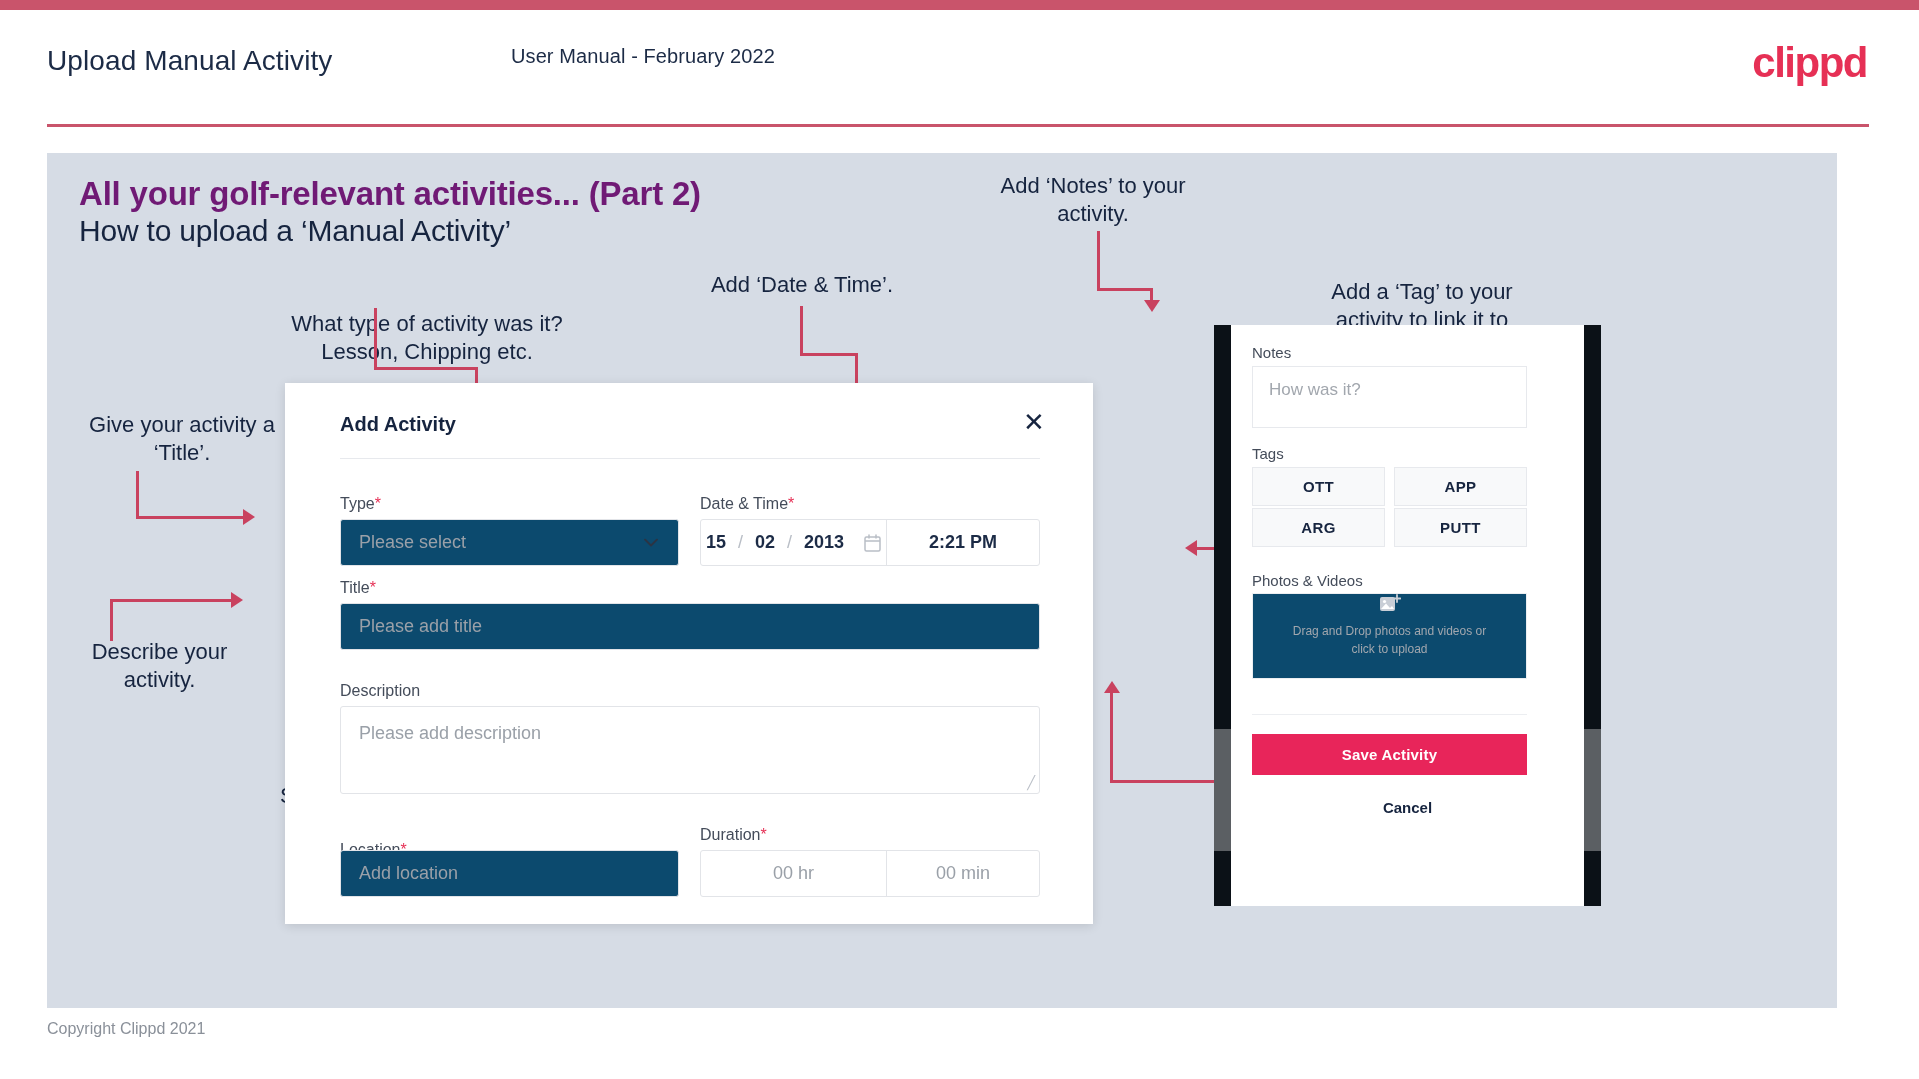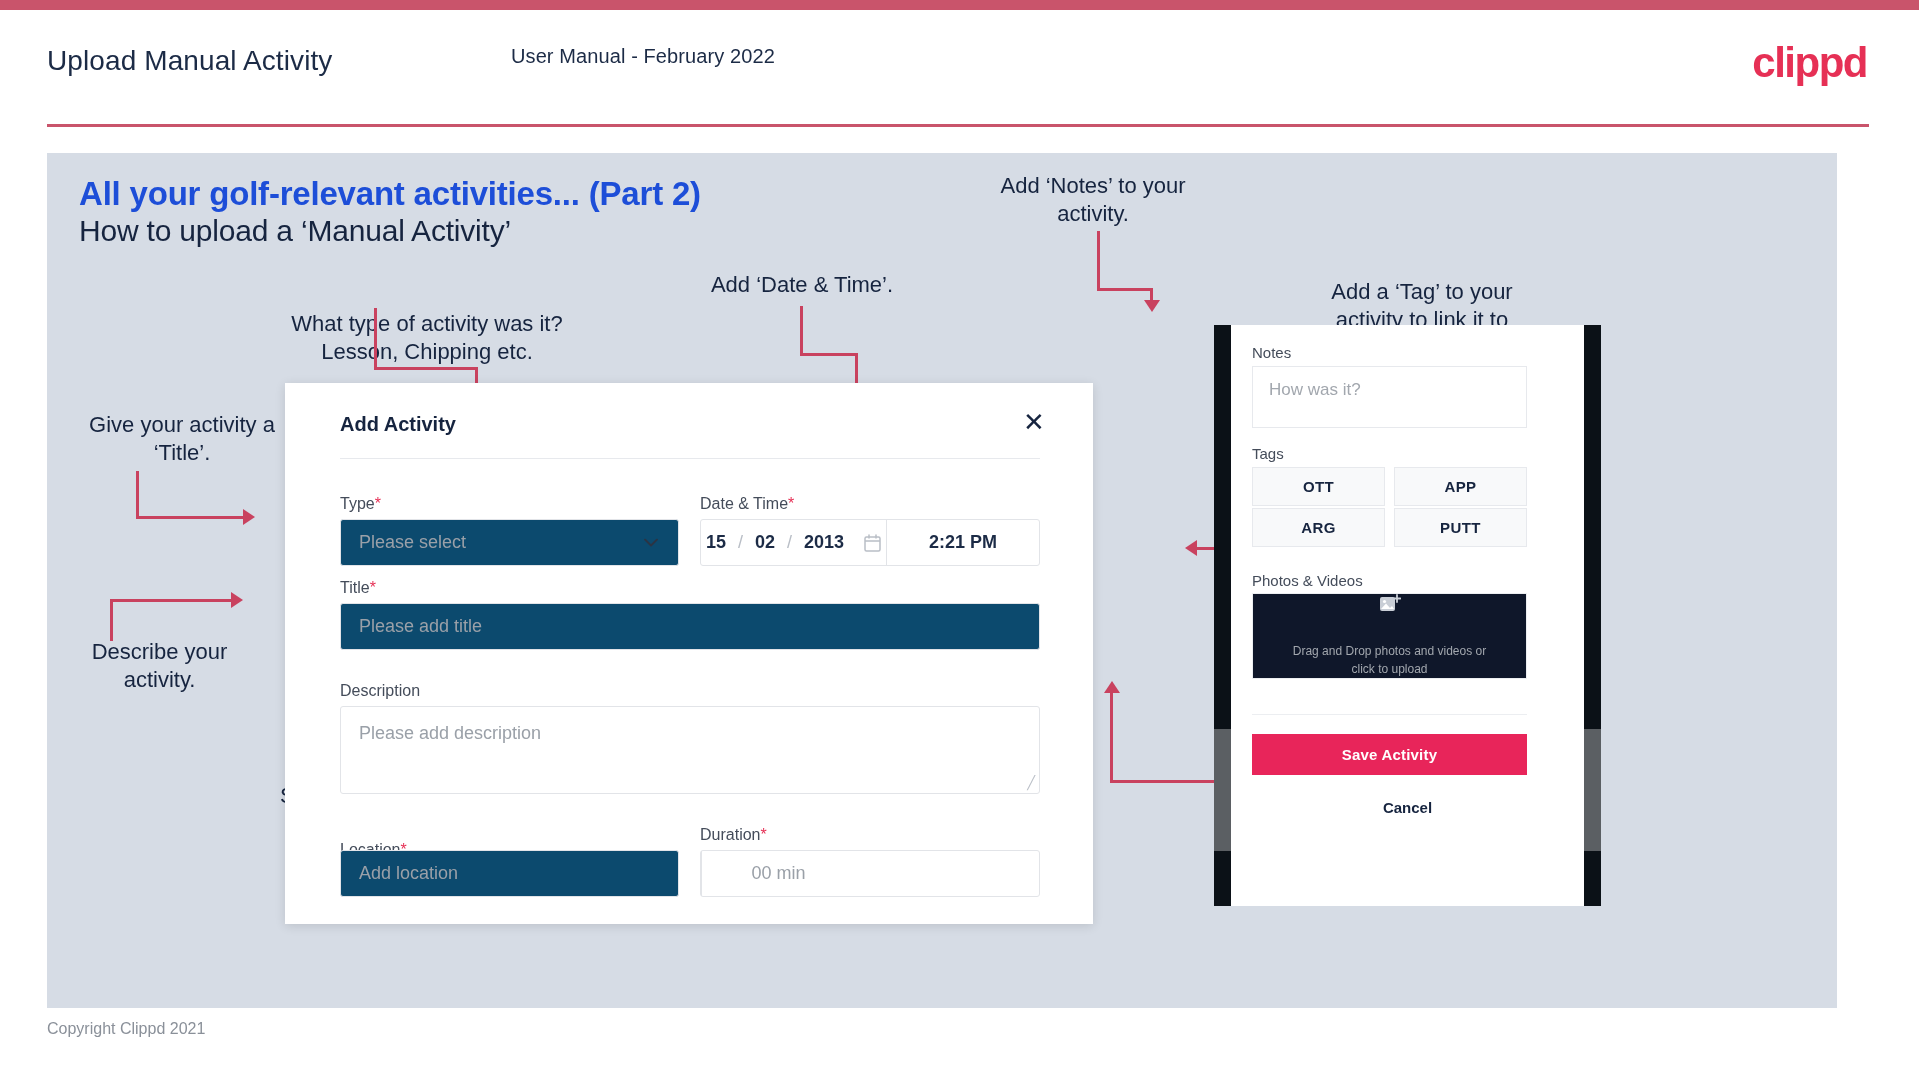--- a/index.html
+++ b/index.html
@@ -16,21 +16,21 @@
 
   
   .hdr-doc-title { position:absolute; left:47px; top:45px; font-size:28px; color:#1c2b46; font-weight:400; letter-spacing:.1px; }
   .hdr-manual-title { position:absolute; left:511px; top:45px; font-size:20px; color:#1c2b46; font-weight:400; letter-spacing:.1px; }
   .logo { position:absolute; right:52px; top:42px; font-size:42px; font-weight:700; color:#e63055; letter-spacing:-1.5px; line-height:1; }
   .hdr-rule { position:absolute; left:47px; top:124px; width:1822px; height:3px; background:#c9546b; }
 
   
   .slide { position:absolute; left:47px; top:153px; width:1790px; height:855px; background:#d6dce5; }
 
-  .slide-title { position:absolute; left:32px; top:22px; font-size:33px; font-weight:700; color:#1d4ed8; letter-spacing:-.2px; }
+  .slide-title { position:absolute; left:32px; top:22px; font-size:33px; font-weight:700; color:#701a75; letter-spacing:-.2px; }
   .slide-subtitle { position:absolute; left:32px; top:61px; font-size:30px; font-weight:400; color:#16243f; letter-spacing:-.2px; }
 
   
   .anno { position:absolute; font-size:22px; color:#16243f; font-weight:400; line-height:1.28; }
   .anno.c { text-align:center; }
 
   
   .ln { position:absolute; background:#c9425f; }
   .arrow { position:absolute; width:0; height:0; }
   .arrow.down { border-left:8px solid transparent; border-right:8px solid transparent; border-top:12px solid #c9425f; }
@@ -84,22 +84,22 @@
   .ph-note {
     position:absolute; border:1px solid #e7e9ed; background:#fff;
     padding:13px 16px; font-size:17px; color:#a2a7ae;
   }
   .tag-btn {
     position:absolute; border:1px solid #e7e9ed; background:#f8f9fa;
     display:flex; align-items:center; justify-content:center;
     font-size:15px; font-weight:700; color:#16243f; letter-spacing:.4px;
   }
   .drop {
-    position:absolute; border:1px solid #eceef1; background:#0f172a;
-    display:flex; flex-direction:column; align-items:center; justify-content:space-between;
+    position:absolute; border:1px solid #eceef1; background:#0c4a6e;
+    display:flex; flex-direction:column; align-items:center; justify-content:flex-start;
   }
   .drop-txt { font-size:12px; color:#a2a7ae; text-align:center; line-height:1.5; margin-top:8px; }
   .ph-hr { position:absolute; height:1px; background:#eceef1; }
   .save-btn {
     position:absolute; background:#e8255a; color:#fff; font-size:15px; font-weight:700;
     display:flex; align-items:center; justify-content:center; letter-spacing:.2px;
   }
   .cancel-btn {
     position:absolute; font-size:15px; font-weight:700; color:#16243f;
     display:flex; align-items:center; justify-content:center; width:100%;
@@ -253,20 +253,23 @@
       <span>Location</span><span class="req">*</span>
     </div>
     <div class="inp" style="left:55px; top:467px; width:339px; height:47px;">
       <span>Add location</span>
     </div>
 
     <div class="fld-label" style="left:415px; top:443px;">
       <span>Duration</span><span class="req">*</span>
     </div>
     <div class="durwrap" style="left:415px; top:467px; width:340px; height:47px;">
+      <div class="dur-part" style="width:186px;">
+        <span>00 hr</span>
+      </div>
       <div class="vsep"></div>
       <div class="dur-part" style="width:153px;">
         <span>00 min</span>
       </div>
     </div>
   </div>
 
   <div class="phone">
     <div class="bezel-l"></div>
     <div class="btn-grey-l"></div>

